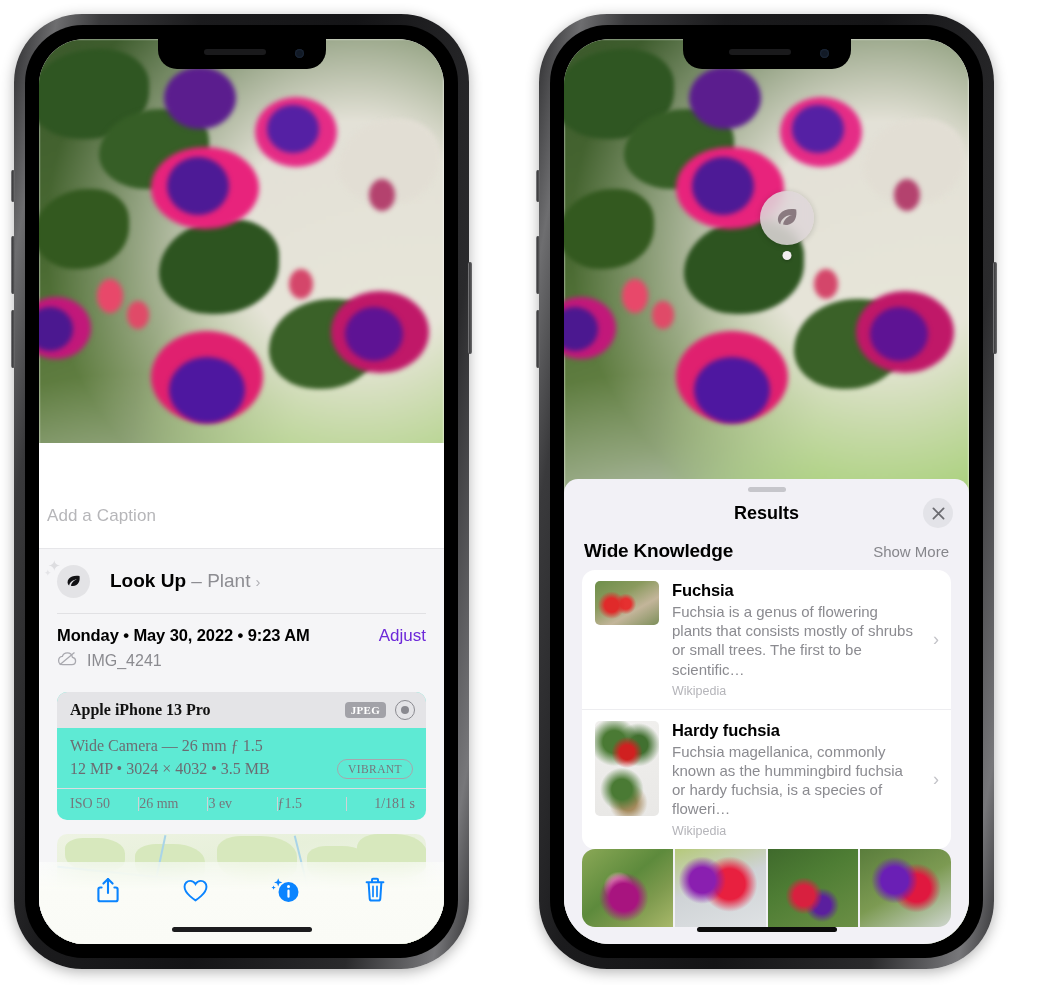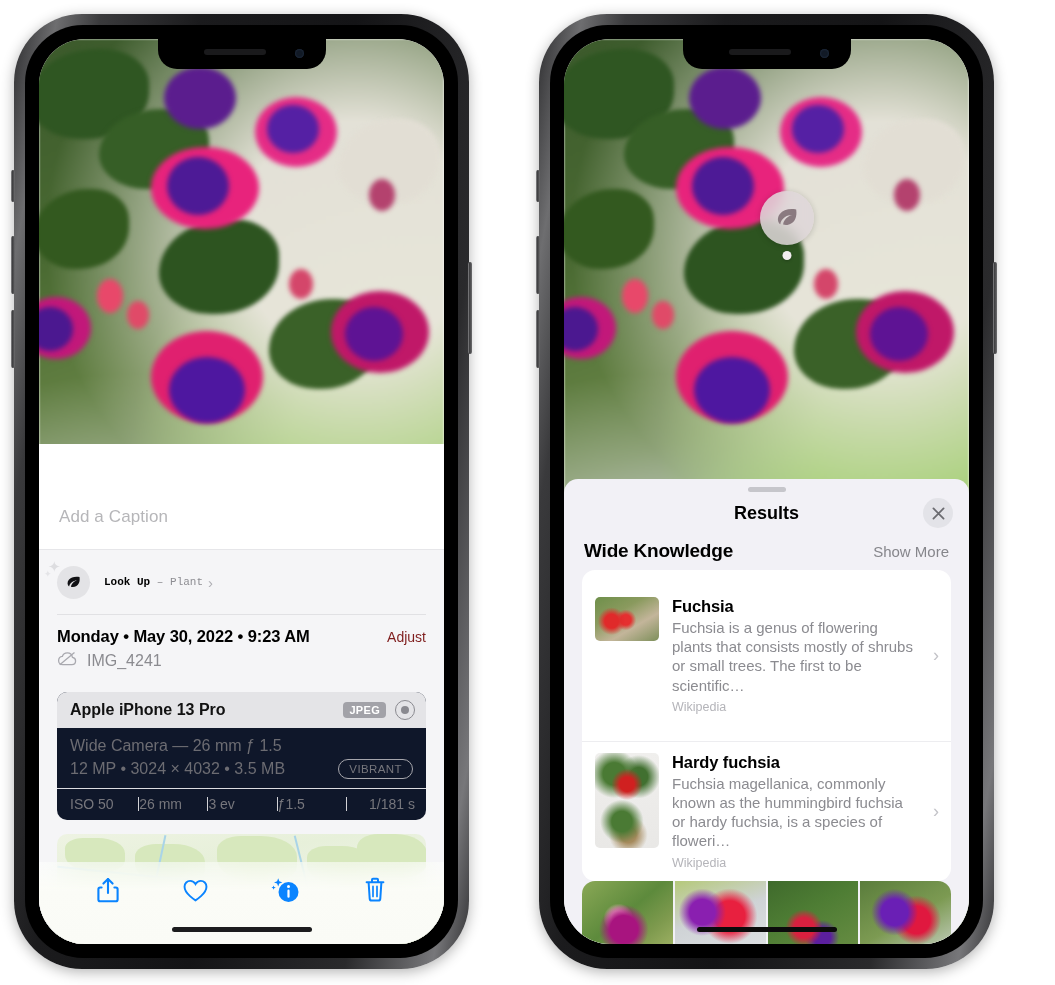--- a/index.html
+++ b/index.html
@@ -88,53 +88,53 @@
   .leafb { position:absolute; border-radius:60% 40% 55% 45%; filter: blur(2px); }
 
   
   .sheet {
     position:absolute; left:0; right:0; bottom:0;
     background: #ffffff;
     z-index: 20;
   }
   .caption-row {
     height: 64px; display:flex; align-items:center;
-    padding: 0 20px; background:#fff;
+    padding: 0 8px; background:#fff;
     font-size: 17px; color:#b6b6b9; letter-spacing:0.1px;margin-top:41px;
   }
   .lookup-sec { background:#f5f5f7; border-top:1px solid #e6e6e9; }
   .lookup-row {
     height: 64px; display:flex; align-items:center; padding: 0 18px; position:relative;
   }
   .leaf-badge {
     width: 33px; height: 33px; border-radius:50%;
     background:#e3e3e6; display:flex; align-items:center; justify-content:center;
     position:relative; flex:0 0 auto;
   }
   .leaf-badge .sparkle {
     position:absolute; left:-9px; top:-7px; color:#ddddE0; font-size:15px; line-height:1;
   }
   .leaf-badge .sparkle2 {
     position:absolute; left:-13px; top:4px; color:#e4e4e7; font-size:9px; line-height:1;
   }
-  .lookup-label { margin-left:14px; font-size:11px; font-weight:700; color:#000;font-family:Liberation Mono, monospace; }
+  .lookup-label { margin-left:20px; font-size:19px; font-weight:700; color:#000; }
   .lookup-label .dim { font-weight:400; color:#8d8d92; }
   .lookup-chev { margin-left:5px; color:#b0b0b5; font-size:15px; }
 
   .divider-ins { height:1px; background:#e1e1e4; margin:0 18px; }
 
   .meta-sec { background:#f5f5f7; padding: 12px 18px 10px 18px; }
   .meta-top { display:flex; align-items:baseline; justify-content:space-between; }
   .meta-date { font-size:16.5px; font-weight:600; color:#000; letter-spacing:-0.1px; }
-  .adjust-btn { font-size:14px; color:#7f1d1d; font-weight:400;margin-left:44px; }
+  .adjust-btn { font-size:17px; color:#6d28d9; font-weight:400;margin-left:44px; }
   .meta-file { display:flex; align-items:center; margin-top:5px; gap:9px; }
   .meta-file .fname { font-size:16px; color:#8b8b90; }
 
   .cam-card {
-    margin: 12px 18px 0 18px; border-radius:10px; overflow:hidden; background:#0f172a;
+    margin: 12px 18px 0 18px; border-radius:10px; overflow:hidden; background:#5eead4;font-family:Liberation Serif, serif;
   }
   .cam-head {
     display:flex; align-items:center; justify-content:space-between;
     background:#e4e4e7; padding:8px 11px 8px 13px;
   }
   .cam-model { font-size:16px; font-weight:600; color:#111; }
   .cam-head-right { display:flex; align-items:center; gap:9px;padding-left:20px; }
   .jpeg-tag {
     background:#a2a2a8; color:#fff; font-size:11px; font-weight:600;
     padding:2px 6px; border-radius:4px; letter-spacing:0.3px;
@@ -222,21 +222,21 @@
   .close-btn {
     position:absolute; right:16px; top:50%; transform:translateY(-50%);
     width:30px; height:30px; border-radius:50%; background:#e3e3e8;
     display:flex; align-items:center; justify-content:center;
   }
   .sec-head { display:flex; align-items:baseline; justify-content:space-between; padding: 6px 20px 8px 20px; }
   .sec-title { font-size:19px; font-weight:700; color:#000; letter-spacing:-0.2px; }
   .show-more { font-size:15px; color:#86868b; }
 
   .kn-card { margin:0 18px; background:#fff; border-radius:13px; overflow:hidden; }
-  .kn-row { display:flex; padding:11px 12px 11px 13px; align-items:flex-start; position:relative;margin-top:16px; }
+  .kn-row { display:flex; padding:11px 12px 11px 13px; align-items:flex-start; position:relative; }
   .kn-row + .kn-row { border-top:1px solid #ededf0; }
   .kn-thumb { flex:0 0 auto; border-radius:5px; overflow:hidden; }
   .kn-thumb.t1 { width:64px; height:44px;
     background:
       radial-gradient(circle at 26% 55%, #e02a2a 0 13%, rgba(0,0,0,0) 26%),
       radial-gradient(circle at 48% 52%, #e53030 0 13%, rgba(0,0,0,0) 26%),
       linear-gradient(150deg,#6e8f4a,#8a9a5e 35%,#c3b59a 65%,#7d8f5a);
   }
   .kn-thumb.t2 { width:64px; height:95px;
     background:

